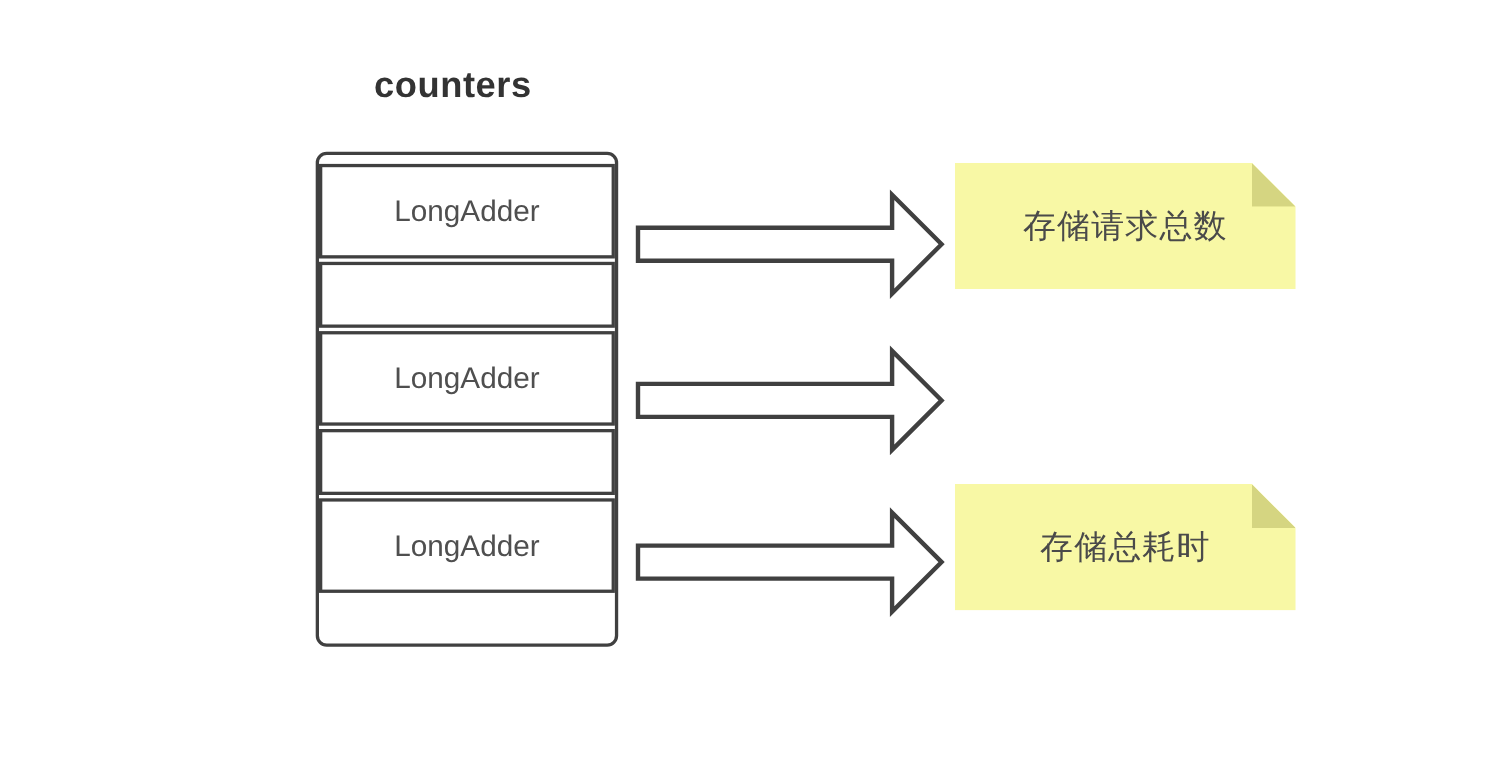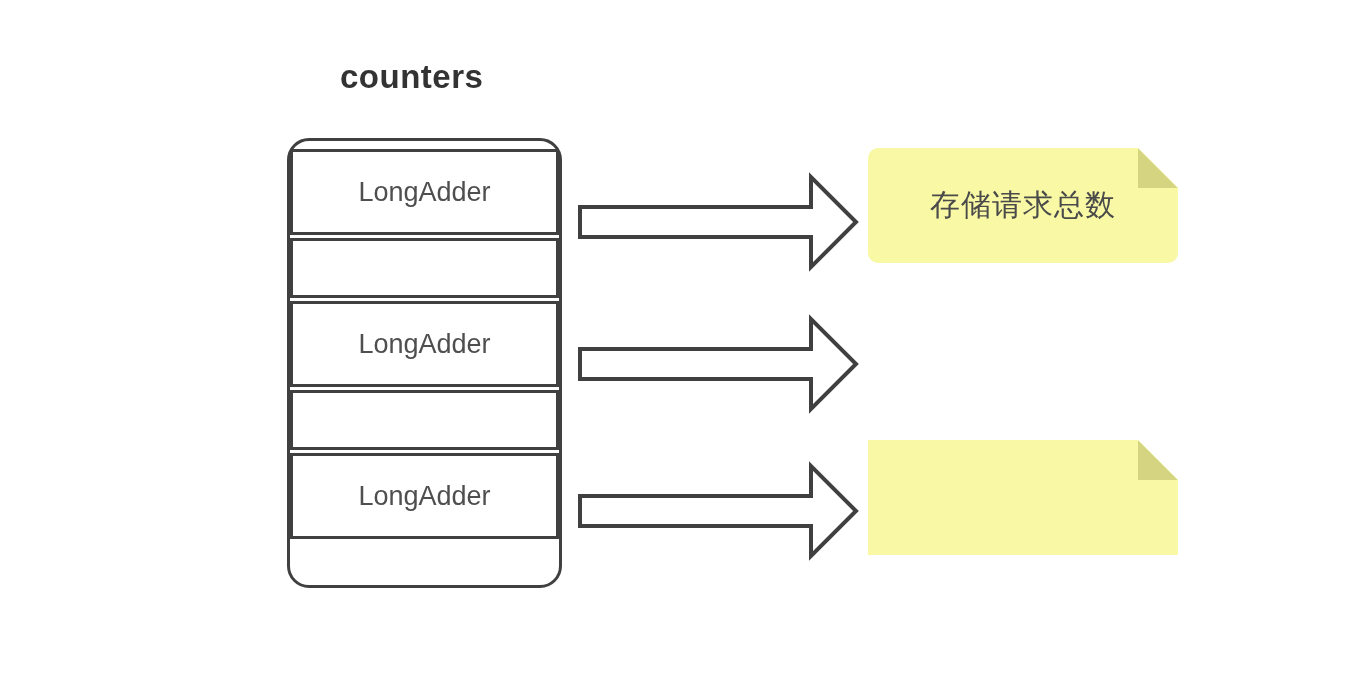--- a/index.html
+++ b/index.html
@@ -28,21 +28,21 @@
     white-space: nowrap;
   }
   .counters-box {
     position: absolute;
     left: 287px;
     top: 138px;
     width: 275px;
     height: 450px;
     box-sizing: border-box;
     border: 3px solid var(--stroke, #404040);
-    border-radius: 22px;
+    border-radius: 10px;
     background: #FFFFFF;
     display: flex;
     flex-direction: column;
     gap: 3px;
     padding-top: 8px;
     align-items: center;
   }
   .row {
     box-sizing: border-box;
     width: 100%;
@@ -84,21 +84,21 @@
     position: absolute;
     left: 868px;
     width: 310px;
     height: 115px;
     background: var(--note-bg, #F8F8A5);
     clip-path: polygon(0 0, calc(100% - 40px) 0, 100% 40px, 100% 100%, 0 100%);
     display: flex;
     align-items: center;
     justify-content: center;
   }
-  .note-1 { top: 148px; border-radius: 10px; }
+  .note-1 { top: 148px; }
   .note-2 { top: 293px; }
   .note-3 { top: 440px; }
   .note-fold {
     position: absolute;
     top: 0;
     right: 0;
     width: 40px;
     height: 40px;
     background: var(--note-fold, #D5D581);
     clip-path: polygon(0 0, 100% 100%, 0 100%);
@@ -140,15 +140,16 @@
   <svg class="arrow arrow-3" viewBox="0 0 282 96" aria-hidden="true">
     <polygon points="3,33 234,33 234,3 279,48 234,93 234,63 3,63"></polygon>
   </svg>
 
   <div class="note note-1">
     <div class="note-fold"></div>
     <span class="note-label">存储请求总数</span>
   </div>
   <div class="note note-3">
     <div class="note-fold"></div>
+    <span class="note-label">存储总耗时</span>
   </div>
 
 </div>
 
 </body></html>

